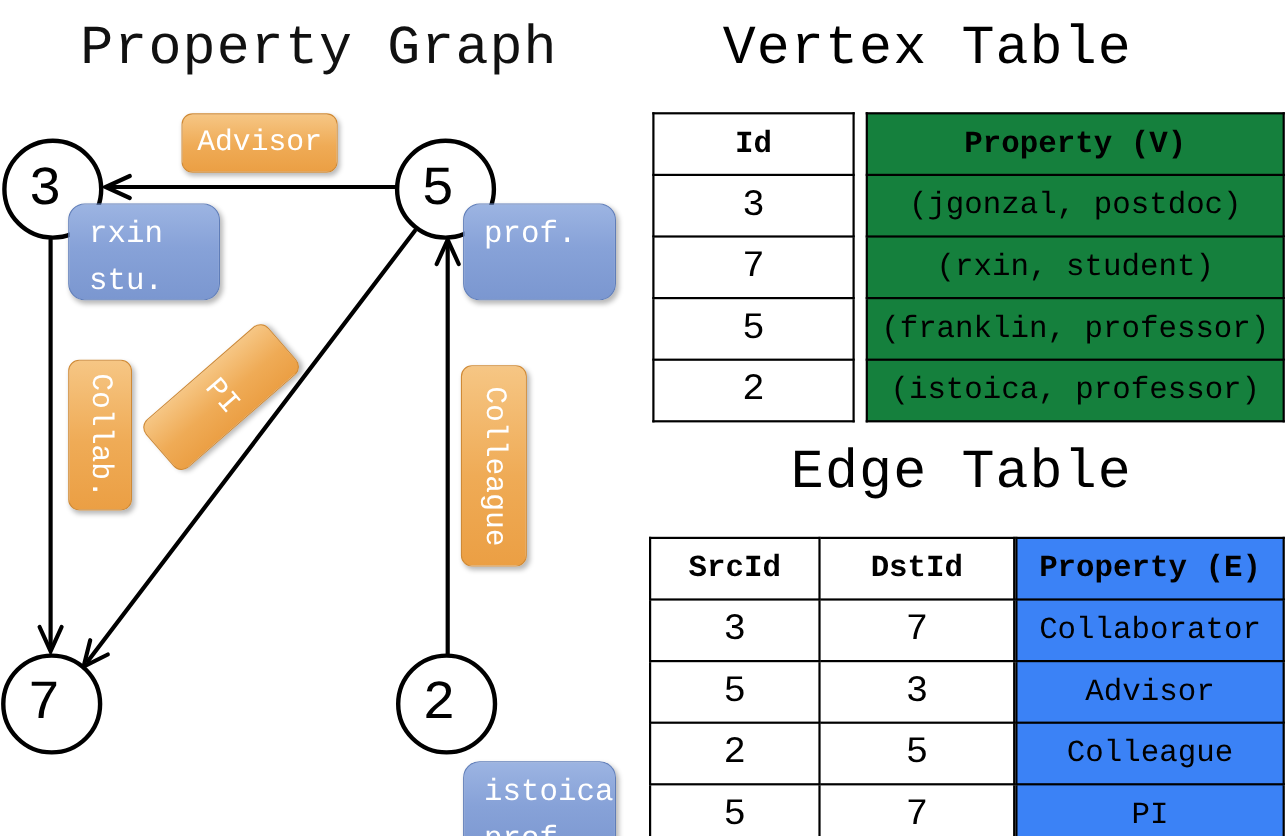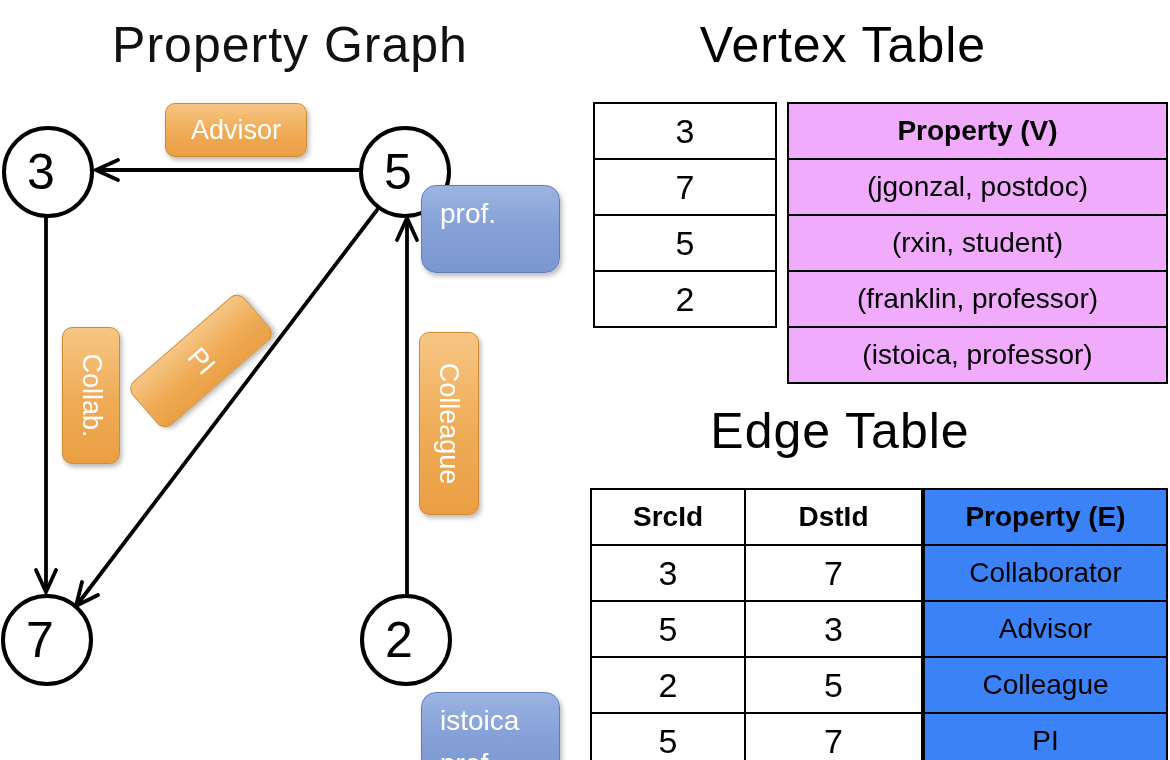--- a/index.html
+++ b/index.html
@@ -1,18 +1,18 @@
 <!DOCTYPE html>
 <html><head>
 <meta charset="utf-8">
 <style>
   html,body{margin:0;padding:0;background:#ffffff;}
   .stage{
     position:relative;width:1170px;height:760px;background:#ffffff;overflow:hidden;
-    font-family:Liberation Sans, sans-serif;color:#000;
+    font-family:Liberation Mono, monospace;color:#000;
   }
   h1,h2{margin:0;font-weight:300;}
   
   .graph-panel{position:absolute;left:0;top:0;width:580px;height:760px;}
   .diagram-title{
     position:absolute;left:0;top:16px;width:580px;text-align:center;
     font-size:50px;letter-spacing:1px;color:#111;
   }
   .edges-svg{position:absolute;left:0;top:0;z-index:1;}
   .node{
@@ -37,21 +37,21 @@
   .vbox span{display:block;white-space:nowrap;}
   
   .section-title{position:absolute;text-align:center;font-size:50px;letter-spacing:1px;color:#000000;}
   .t{position:absolute;border-collapse:collapse;table-layout:fixed;}
   .t th,.t td{
     border:2.4px solid #000;text-align:center;vertical-align:middle;
     padding:0;height:54px;font-size:34px;font-weight:300;background:#fff;
   }
   .t th{font-size:28px;font-weight:bold;}
   .t td.txt{font-size:28px;}
-  .t.blue th,.t.blue td{background:#f0abfc;}
+  .t.blue th,.t.blue td{background:#15803d;}
   .t.tan th,.t.tan td{background:#3b82f6;}
 </style>
 </head>
 <body>
 
 <div class="stage">
 
   <section class="graph-panel">
     <h1 class="diagram-title">Property Graph</h1>
 
@@ -97,33 +97,40 @@
     <div class="elabel" style="left:62px;top:327px;width:56px;height:135px;">
       <span class="vtext">Collab.</span>
     </div>
     <div class="elabel" style="left:127px;top:332px;width:146px;height:56px;transform:rotate(-41deg);">
       <span class="vtext">PI</span>
     </div>
     <div class="elabel" style="left:419px;top:332px;width:58px;height:181px;">
       <span class="vtext">Colleague</span>
     </div>
 
+    <div class="vbox" style="left:62px;top:185px;width:138px;height:88px;">
+      <span>rxin</span>
+      <span>stu.</span>
+    </div>
     <div class="vbox" style="left:421px;top:185px;width:139px;height:88px;">
       <span>prof.</span>
     </div>
     <div class="vbox" style="left:421px;top:652px;width:139px;height:88px;margin-top:40px;">
       <span>istoica</span>
       <span>prof.</span>
     </div>
   </section>
 
   <h2 class="section-title" style="left:593px;top:16px;width:500px;">Vertex Table</h2>
 
   <table class="t" style="left:593px;top:102px;width:184px;">
     <tbody>
+        <tr>
+          <th>Id</th>
+        </tr>
     <tr>
           <td>3</td>
         </tr>
     <tr>
           <td>7</td>
         </tr>
     <tr>
           <td>5</td>
         </tr>
     <tr>
@@ -145,21 +152,21 @@
         </tr>
     <tr>
           <td class="txt">(franklin, professor)</td>
         </tr>
     <tr>
           <td class="txt">(istoica, professor)</td>
         </tr>
   </tbody>
     </table>
 
-  <h2 class="section-title" style="left:590px;top:402px;width:500px;">Edge Table</h2>
+  <h2 class="section-title" style="left:624px;top:402px;width:500px;">Edge Table</h2>
 
   <table class="t" style="left:590px;top:488px;width:327px;">
     <tbody>
         <tr>
       <th style="width:152px;">SrcId</th>
       <th style="width:175px;">DstId</th>
     </tr>
     <tr>
       <td>3</td>
       <td>7</td>

